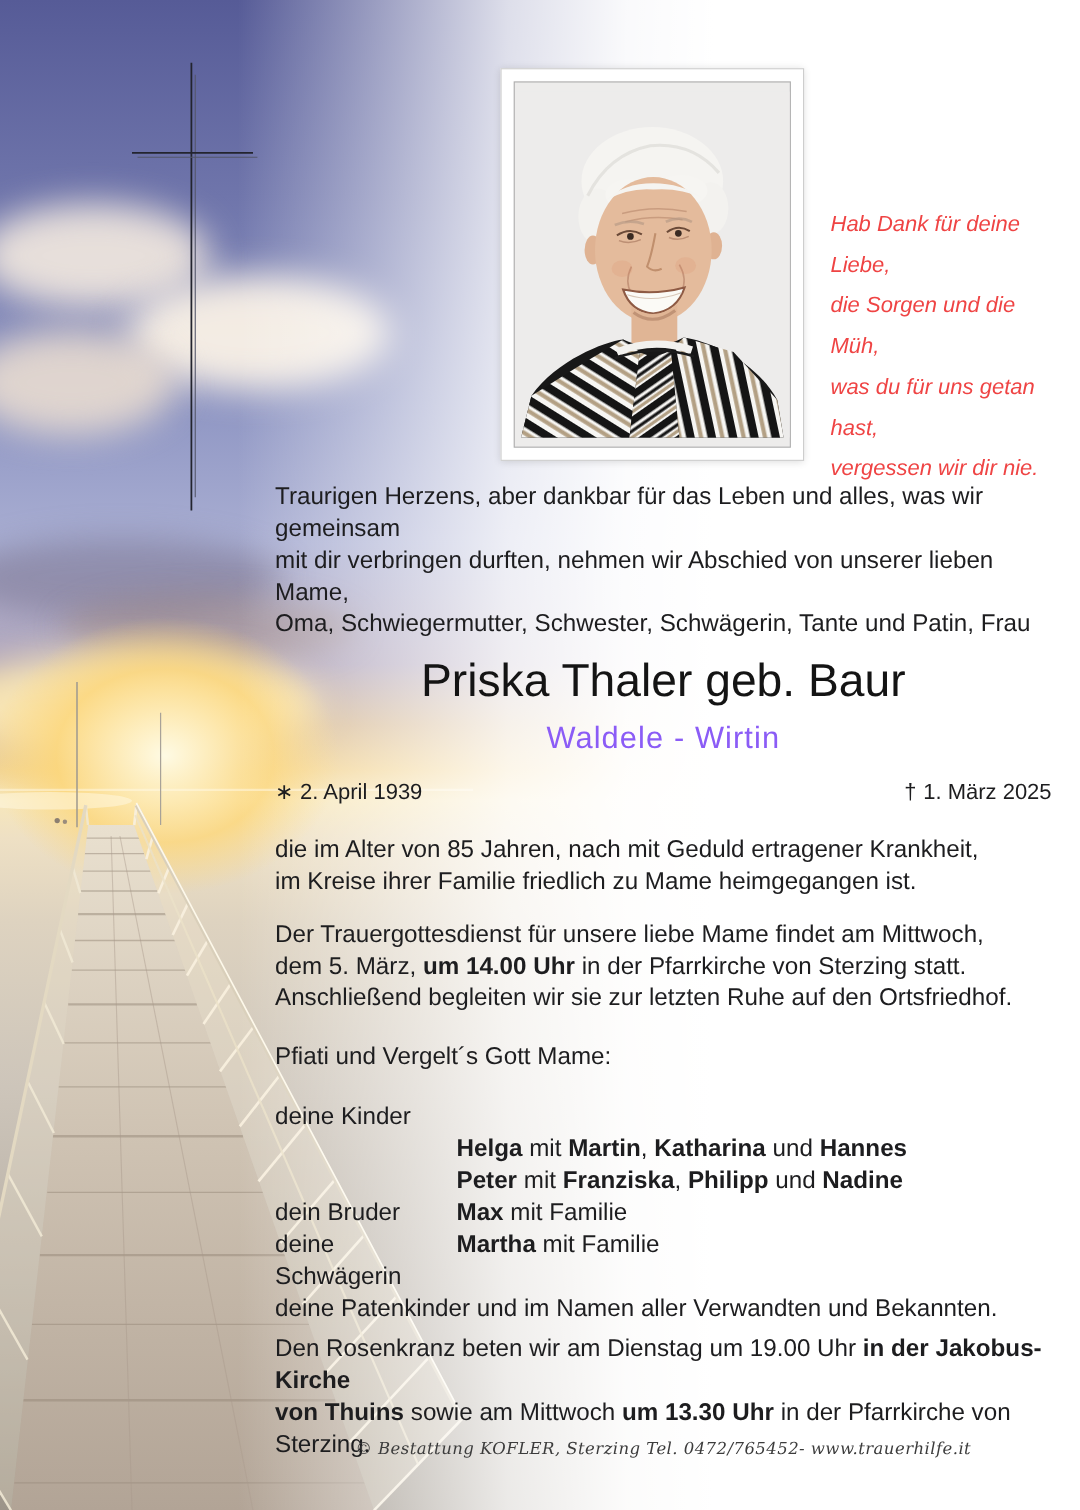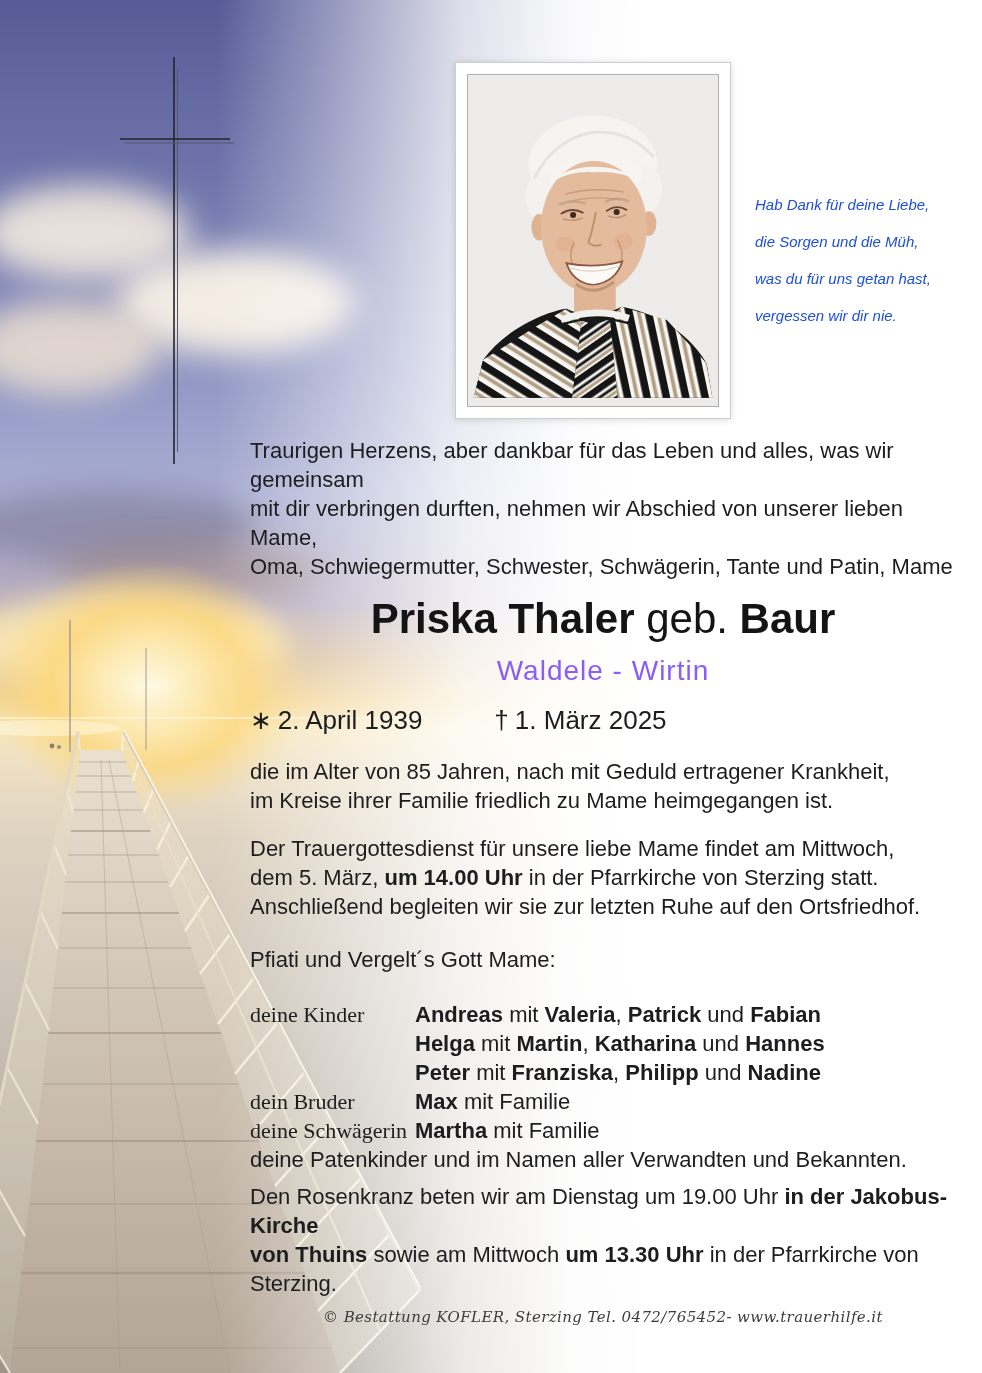--- a/index.html
+++ b/index.html
@@ -29,37 +29,37 @@
   .cross{position:absolute;left:0;top:0;}
 
   
   .photo-frame{position:absolute;left:455px;top:62px;width:276px;height:357px;background:#fff;
     border:1px solid #cdcdcd;box-shadow:0 1px 7px rgba(0,0,0,.14);box-sizing:border-box;padding:11px;}
   .photo-inner{width:100%;height:100%;border:1px solid #aeaeae;box-sizing:border-box;overflow:hidden;background:#edeceb;}
   .photo-inner svg{display:block;width:100%;height:100%;}
 
   
   .poem{position:absolute;left:755px;top:186px;width:215px;font-style:italic;
-    font-size:15px;line-height:37px;color:#1d4ed8;}
+    font-size:20px;line-height:37px;color:#ef4444;}
 
   
   .content{position:absolute;left:250px;top:436px;width:706px;font-size:22px;line-height:29px;}
   .b{font-weight:700;}
   .name{margin:13px 0 0;text-align:center;font-size:42px;line-height:50px;font-weight:400;color:#141414;}
-  .name .b{font-weight:700;}
+  .name .b{font-weight:400;}
   .subtitle{margin-top:9px;text-align:center;font-size:28px;line-height:36px;letter-spacing:1px;color:#8b5cf6;}
-  .dates{margin-top:15px;display:flex;justify-content:flex-start;gap:72px;font-size:26px;line-height:32px;}
+  .dates{margin-top:15px;display:flex;justify-content:space-between;gap:72px;font-size:20px;line-height:32px;}
   .dates .sym{margin-right:6px;}
   .para{margin-top:21px;}
   .p-serv{margin-top:19px;}
   .dateline{margin-top:16px;font-weight:700;}
   .farewell{margin-top:24px;}
   .family{margin-top:26px;}
   .frow{display:flex;}
-  .flabel{width:165px;flex:none;font-family:Liberation Serif, serif;}
+  .flabel{width:165px;flex:none;}
   .p-ros{margin-top:8px;}
 
   
   .footer{position:absolute;left:250px;top:1308px;width:706px;text-align:center;
     font-family:"DejaVu Serif","Liberation Serif",serif;font-style:italic;
     font-size:15px;letter-spacing:.4px;color:#3c3c3c;}
 </style>
 </head>
 <body>
 
@@ -236,21 +236,21 @@
   <div class="poem">
     <div>Hab Dank für deine Liebe,</div>
     <div>die Sorgen und die Müh,</div>
     <div>was du für uns getan hast,</div>
     <div>vergessen wir dir nie.</div>
   </div>
 
   <div class="content">
     <div>Traurigen Herzens, aber dankbar für das Leben und alles, was wir gemeinsam</div>
     <div>mit dir verbringen durften, nehmen wir Abschied von unserer lieben Mame,</div>
-    <div>Oma, Schwiegermutter, Schwester, Schwägerin, Tante und Patin, Mame</div>
+    <div>Oma, Schwiegermutter, Schwester, Schwägerin, Tante und Patin, Frau</div>
 
     <h1 class="name"><span class="b">Priska Thaler</span> <span>geb.</span> <span class="b">Baur</span></h1>
 
     <div class="subtitle">Waldele - Wirtin</div>
 
     <div class="dates">
       <span class="date"><span class="sym">∗</span><span>2. April 1939</span></span>
       <span class="date"><span class="sym">†</span><span>1. März 2025</span></span>
     </div>
 
@@ -264,21 +264,20 @@
       <div><span>dem 5. März, </span><span class="b">um 14.00 Uhr</span><span> in der Pfarrkirche von Sterzing statt.</span></div>
       <div><span>Anschließend begleiten wir sie zur letzten Ruhe auf den Ortsfriedhof.</span></div>
     </div>
 
 
     <div class="farewell">Pfiati und Vergelt´s Gott Mame:</div>
 
     <div class="family">
       <div class="frow">
         <span class="flabel">deine Kinder</span>
-        <span><span class="b">Andreas</span><span> mit </span><span class="b">Valeria</span><span>, </span><span class="b">Patrick</span><span> und </span><span class="b">Fabian</span></span>
       </div>
       <div class="frow">
         <span class="flabel"></span>
         <span><span class="b">Helga</span><span> mit </span><span class="b">Martin</span><span>, </span><span class="b">Katharina</span><span> und </span><span class="b">Hannes</span></span>
       </div>
       <div class="frow">
         <span class="flabel"></span>
         <span><span class="b">Peter</span><span> mit </span><span class="b">Franziska</span><span>, </span><span class="b">Philipp</span><span> und </span><span class="b">Nadine</span></span>
       </div>
       <div class="frow">

